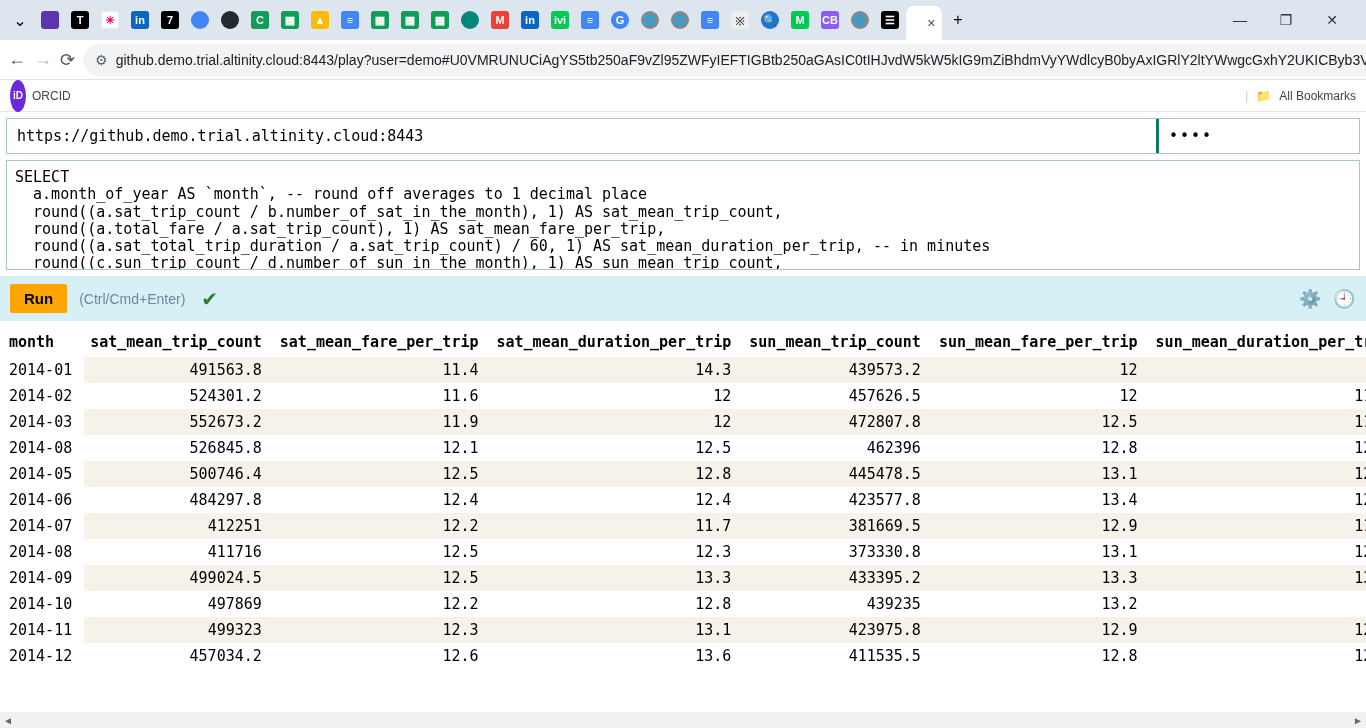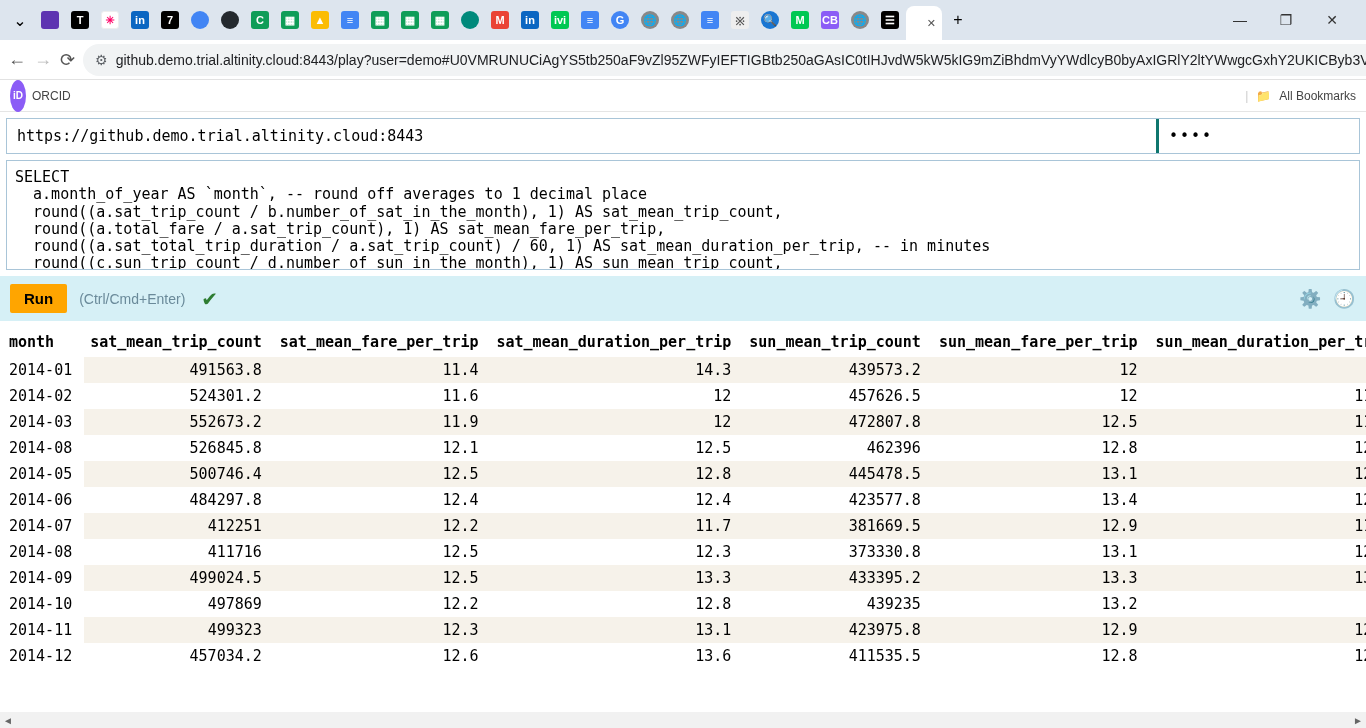--- a/index.html
+++ b/index.html
@@ -18,21 +18,21 @@
     .nav-btn { width: 32px; height: 32px; display: flex; align-items: center; justify-content: center; color: #555; cursor: pointer; border-radius: 16px; font-size: 18px; }
     .nav-btn.disabled { color: #bbb; cursor: default; }
     .address-bar { flex: 1; height: 32px; background: #f1f3f4; border-radius: 16px; display: flex; align-items: center; padding: 0 12px; gap: 8px; color: #202124; font-size: 14px; }
     .addr-icon { color: #5f6368; font-size: 14px; }
     .addr-text { flex: 1; white-space: nowrap; overflow: hidden; text-overflow: ellipsis; color: #5f6368; }
     .addr-text .dark { color: #202124; }
     
     .bookmarks-bar { height: 32px; background: #fff; border-bottom: 1px solid #e5e5e5; display: flex; align-items: center; padding: 0 10px; justify-content: space-between; color: #444; font-size: 12px; }
     .bm-left { display: flex; align-items: center; gap: 6px; }
     .bm-right { display: flex; align-items: center; gap: 8px; }
-    .orcid-icon { width: 16px; height: 32px; background: #8b5cf6; border-radius: 50%; color: #fff; display: flex; align-items: center; justify-content: center; font-size: 10px; font-weight: bold; }
+    .orcid-icon { width: 16px; height: 32px; background: #6d28d9; border-radius: 50%; color: #fff; display: flex; align-items: center; justify-content: center; font-size: 10px; font-weight: bold; }
     
     
     .page { flex: 1; overflow: auto; position: relative; }
     .play-ui { padding: 0; }
     .inputs-row { display: flex; border: 1px solid #a9c5d8; margin: 6px; }
     .url-input { flex: 1; padding: 8px 10px; font-family: 'Consolas', monospace; font-size: 15px; border: none; border-right: 3px solid #0f766e; outline: none; background: #fff; }
     .user-input { width: 200px; padding: 8px 10px; font-family: 'Consolas', monospace; font-size: 15px; border: none; border-right: 1px solid #ccc; outline: none; }
     .pass-input { width: 200px; padding: 8px 10px; font-family: 'Consolas', monospace; font-size: 15px; border: none; outline: none; letter-spacing: 2px; }
     
     .query-box { margin: 0 6px 6px; border: 1px solid #a9c5d8; background: #fff; height: 110px; overflow-y: scroll; padding: 8px 8px; font-family: 'Consolas', monospace; font-size: 15px; line-height: 1.15; white-space: pre; color: #000; position: relative; }

